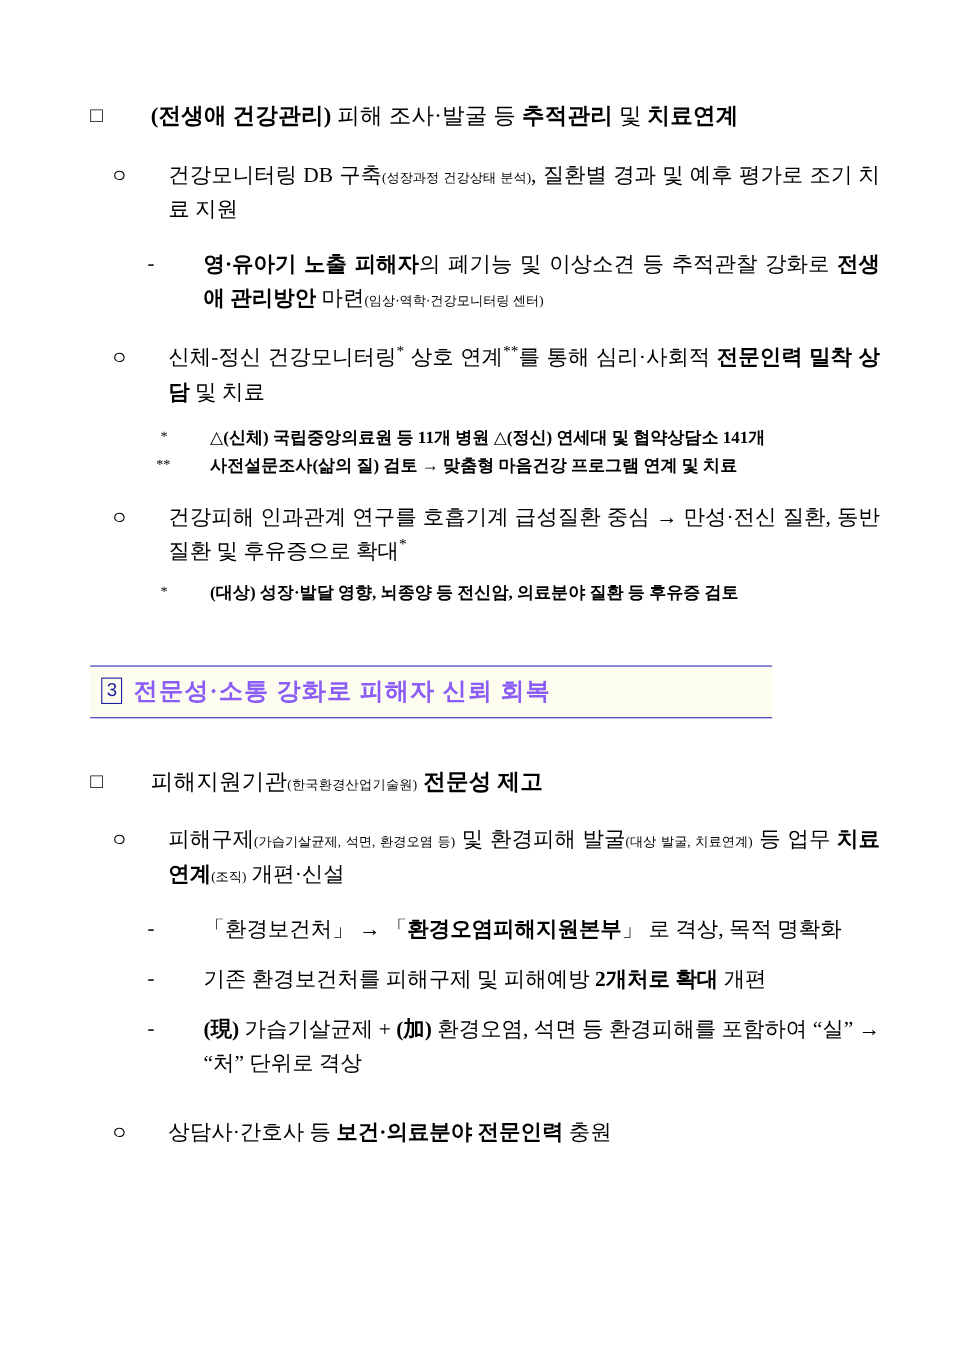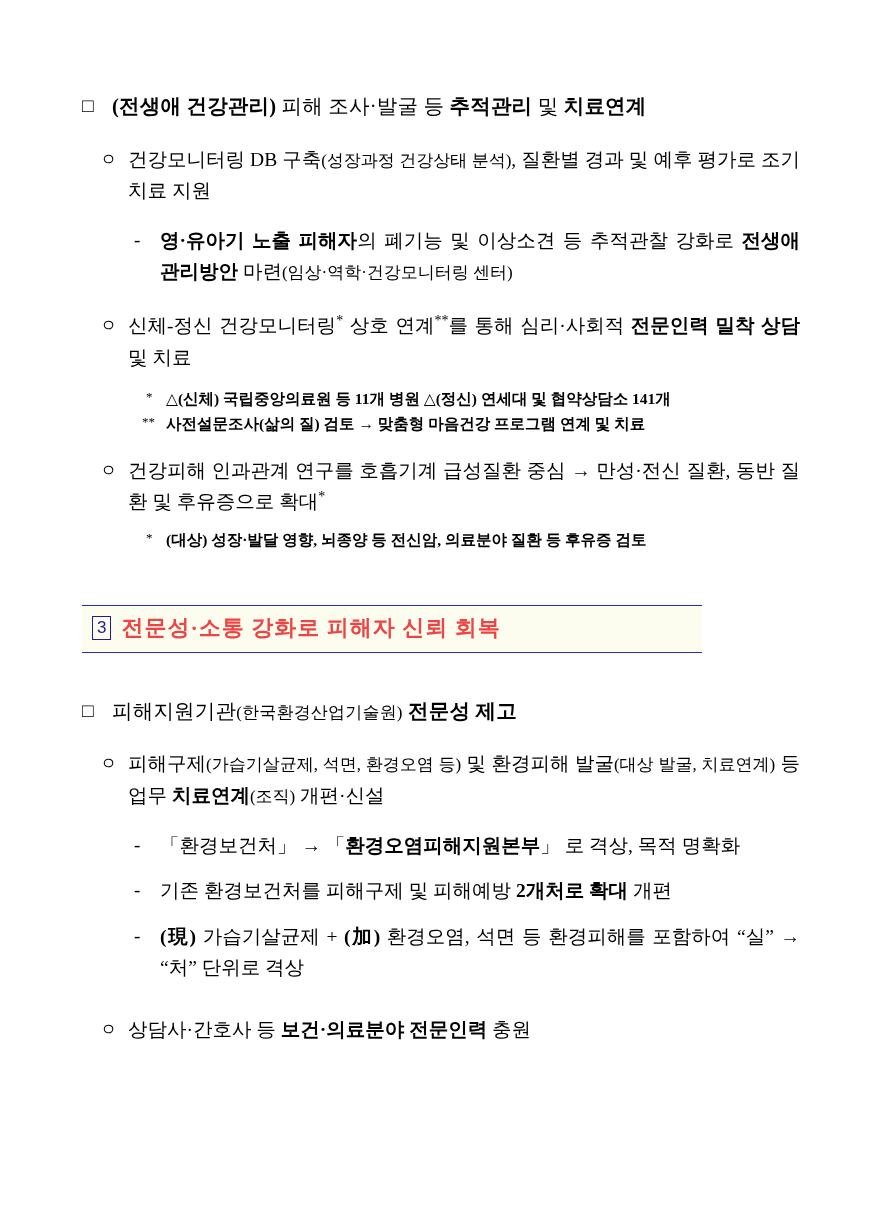--- a/index.html
+++ b/index.html
@@ -30,20 +30,21 @@
     display: flex;
     align-items: flex-start;
   }
   .marker {
     flex: 0 0 auto;
     text-align: left;
     white-space: pre;
   }
   .body-text {
     flex: 1 1 auto;
+    margin-left: 25px;
   }
 
   
   .lvl1 {
     margin: 0 0 0 82px;
     font-size: 20.5px;
     line-height: 1.45;
   }
   .lvl1 .marker { width: 30px; font-size: 19px; }
   .lvl1 .body-text { letter-spacing: 0.2px; }
@@ -74,21 +75,21 @@
     width: 660px;
     display: flex;
     align-items: flex-start;
   }
   .note .marker { width: 20px; flex: 0 0 auto; font-size: 13px; }
   .note .body-text { flex: 1 1 auto; font-weight: bold; }
 
   .note2 { margin-left: 142px; }
   .note2 .marker { width: 24px; }
 
-  .small { font-size: 17px; }
+  .small { font-size: 12px; }
 
   .just { text-align: justify; text-justify: inter-character; }
 
   
   .section-head {
     position: relative;
     margin: 0 0 0 82px;
     width: 620px;
     background: #fdfdef;
     border-top: 1.6px solid #2b2bbd;
@@ -102,21 +103,21 @@
     display: inline-block;
     border: 1.4px solid #1d1d9e;
     color: #1d1d9e;
     font-size: 17px;
     line-height: 1;
     padding: 2px 4px 3px 4px;
     margin-right: 10px;
     font-family: "Liberation Sans", sans-serif;
   }
   .section-title {
-    color: #ef4444;
+    color: #8b5cf6;
     font-weight: bold;
     font-size: 22px;
     letter-spacing: 1px;
   }
   .sp-10 { height: 10px; }
   .sp-14 { height: 14px; }
   .sp-18 { height: 18px; }
   .sp-22 { height: 22px; }
   .sp-30 { height: 30px; }
   .sp-44 { height: 44px; }

